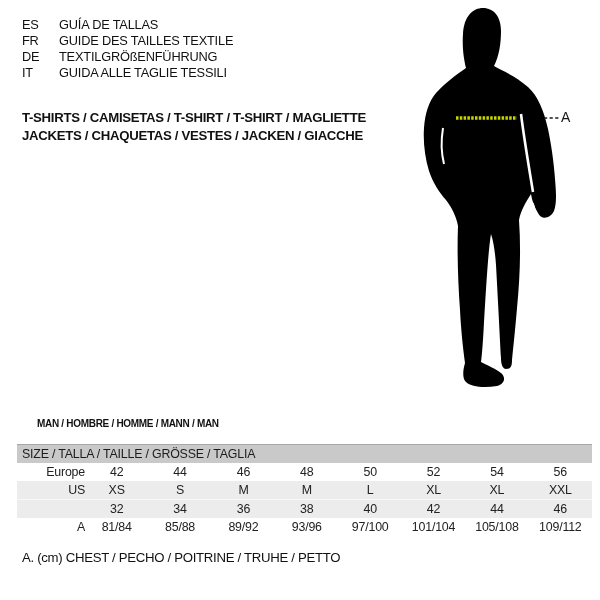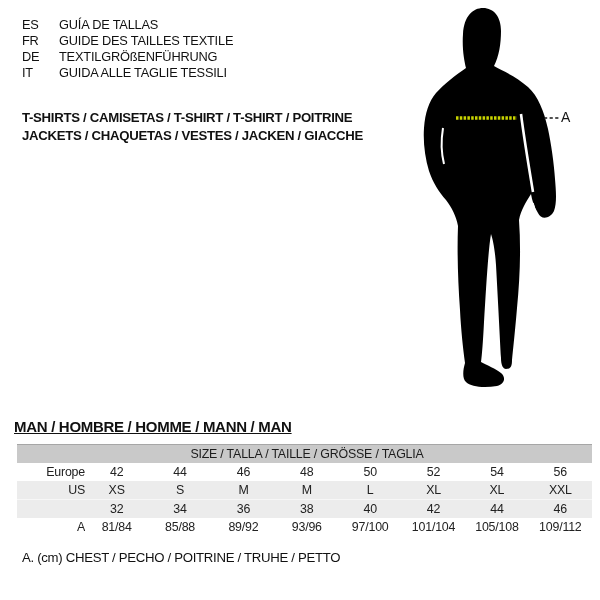--- a/index.html
+++ b/index.html
@@ -51,27 +51,26 @@
     left: 561px;
     top: 110px;
     font-size: 14px;
     line-height: 14px;
     color: #151515;
   }
 
   
   .section-title {
     position: absolute;
-    left: 14px;
+    left: 37px;
     top: 418px;
-    font-size: 15px;
+    font-size: 10px;
     font-weight: 700;
     letter-spacing: -0.3px;
     white-space: nowrap;
-    text-decoration: underline;
   }
   .size-table {
     position: absolute;
     left: 17px;
     top: 444px;
     width: 575px;
     border-collapse: collapse;
     table-layout: fixed;
     font-size: 12.4px;
     letter-spacing: -0.2px;
@@ -82,21 +81,21 @@
     vertical-align: middle;
     text-align: center;
     font-weight: 400;
     color: #222222;
     overflow: hidden;
   }
   .size-table .label-cell { text-align: right; padding-left: 5px; }
   .size-table .header-row th {
     background: var(--table-header-bg, #c9c9c9);
     border-top: 1px solid #a6a6a6;
-    text-align: center;
+    text-align: left;
     padding-left: 5px;
     color: #1c1c1c;
   }
   .size-table .shaded td { background: var(--table-alt-row-bg, #ececec); }
   .size-table .row-sep td { border-top: 1px solid #f7f7f7; }
 
   .footnote {
     position: absolute;
     left: 22px;
     top: 550px;
@@ -124,21 +123,21 @@
       <span class="lang-code">DE</span>
       <span class="lang-label">TEXTILGRÖßENFÜHRUNG</span>
     </div>
     <div class="lang-row">
       <span class="lang-code">IT</span>
       <span class="lang-label">GUIDA ALLE TAGLIE TESSILI</span>
     </div>
   </div>
 
   <div class="category-lines">
-    <div>T-SHIRTS / CAMISETAS / T-SHIRT / T-SHIRT / POITRINE</div>
+    <div>T-SHIRTS / CAMISETAS / T-SHIRT / T-SHIRT / MAGLIETTE</div>
     <div>JACKETS / CHAQUETAS / VESTES / JACKEN / GIACCHE</div>
   </div>
 
   <svg class="man-svg" viewBox="0 0 230 400" xmlns="http://www.w3.org/2000/svg" aria-hidden="true">
     <path fill="var(--silhouette-color, #000000)" d="M96,68
              C94,60 92,48 93,34
              C94,16 103,8 113,8
              C124,8 131,17 131,31
              C131,44 129,56 124,66
              C133,71 147,77 158,87

